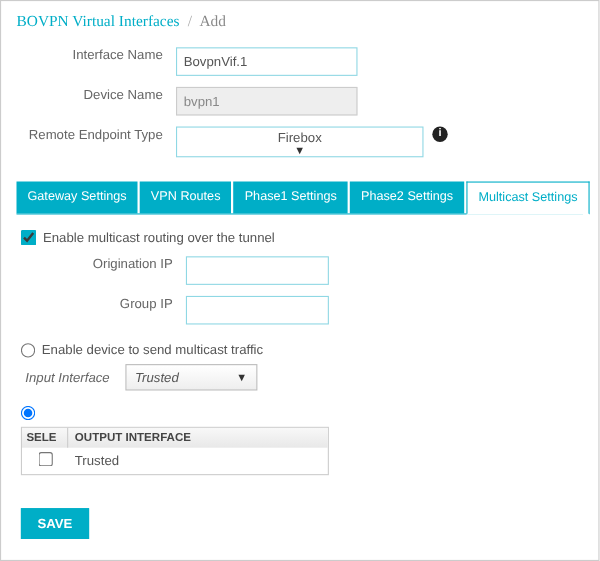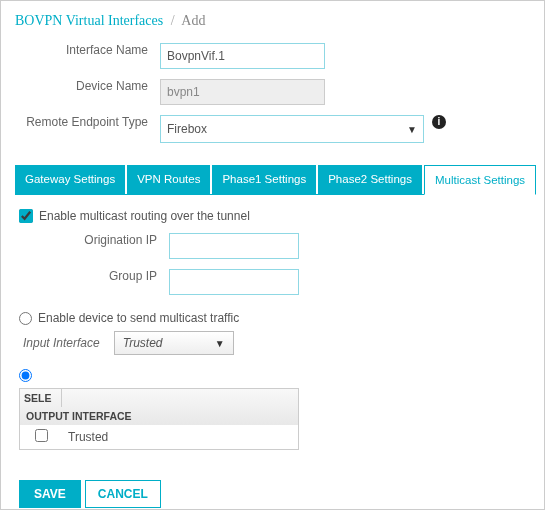--- a/index.html
+++ b/index.html
@@ -39,26 +39,27 @@
   .txt-readonly {
     background: #eee;
     color: #888;
     border: 1px solid #ccc;
   }
   .select-input {
     border: 1px solid #8fd8e4;
     height: 28px;
     padding: 2px 6px;
     font-size: 12px;
-    width: 264px;
+    width: 225px;
     background: #fff;
     display: inline-flex;
     align-items: center;
     justify-content: space-between;
     cursor: pointer;
+    flex-direction: column;
   }
   .select-caret { font-size: 10px; color: #333; }
   .info-icon {
     display: inline-block;
     width: 14px; height: 14px;
     border-radius: 50%;
     background: #222;
     color: #fff;
     font-weight: bold;
     text-align: center;
@@ -123,21 +124,20 @@
     border: 1px solid #ccc;
     width: 280px;
     margin-top: 4px;
   }
   .iface-table .hdr {
     display: flex;
     background: linear-gradient(#f8f8f8,#e8e8e8);
     font-weight: bold;
     font-size: 10.5px;
     color: #444;
-    flex-direction: column;
   }
   .iface-table .hdr .col-sel { width: 42px; border-right: 1px solid #ccc; padding: 3px 4px; }
   .iface-table .hdr .col-name { flex: 1; padding: 3px 6px; }
   .iface-table .row {
     display: flex;
     align-items: center;
     padding: 4px 0;
     font-size: 12px;
   }
   .iface-table .row .col-sel { width: 42px; text-align: center; }
@@ -238,16 +238,15 @@
       <div class="col-name">OUTPUT INTERFACE</div>
     </div>
     <div class="row">
       <div class="col-sel"><input type="checkbox" style=""></div>
       <div class="col-name">Trusted</div>
     </div>
   </div>
 
   <div class="buttons">
     <button class="btn-save">SAVE</button>
-    <button class="btn-cancel">CANCEL</button>
   </div>
 
 </div>
 
 </body></html>

